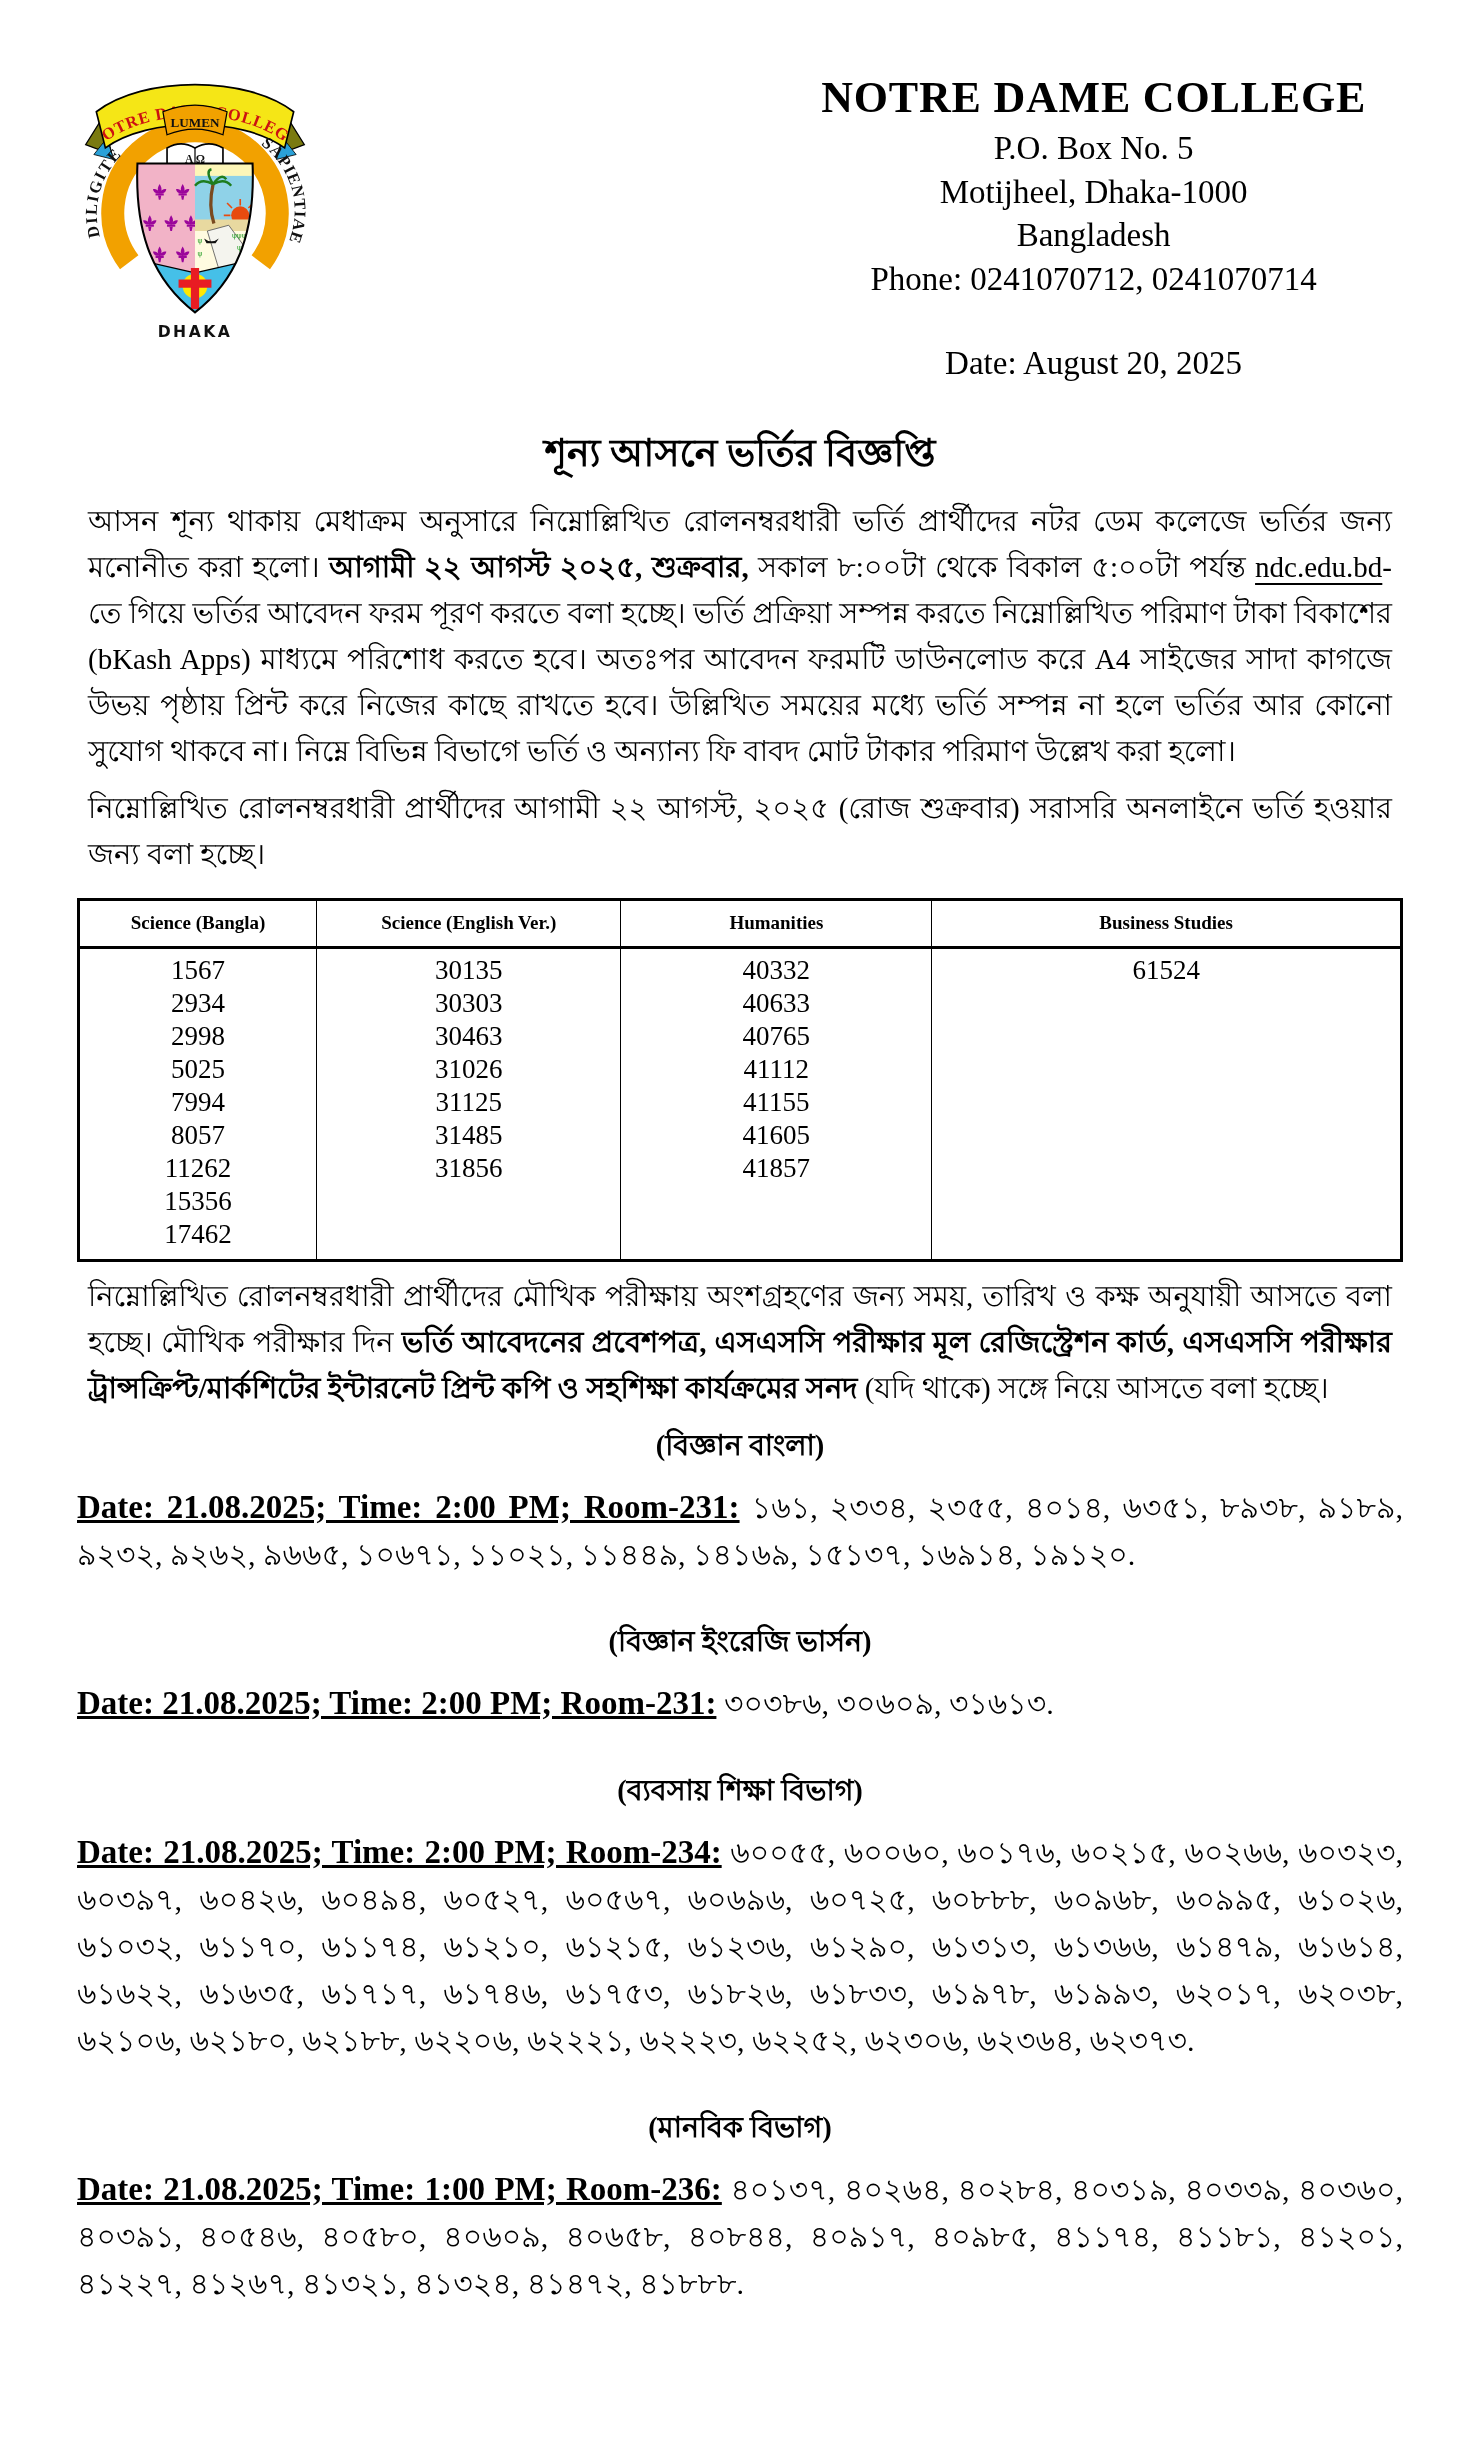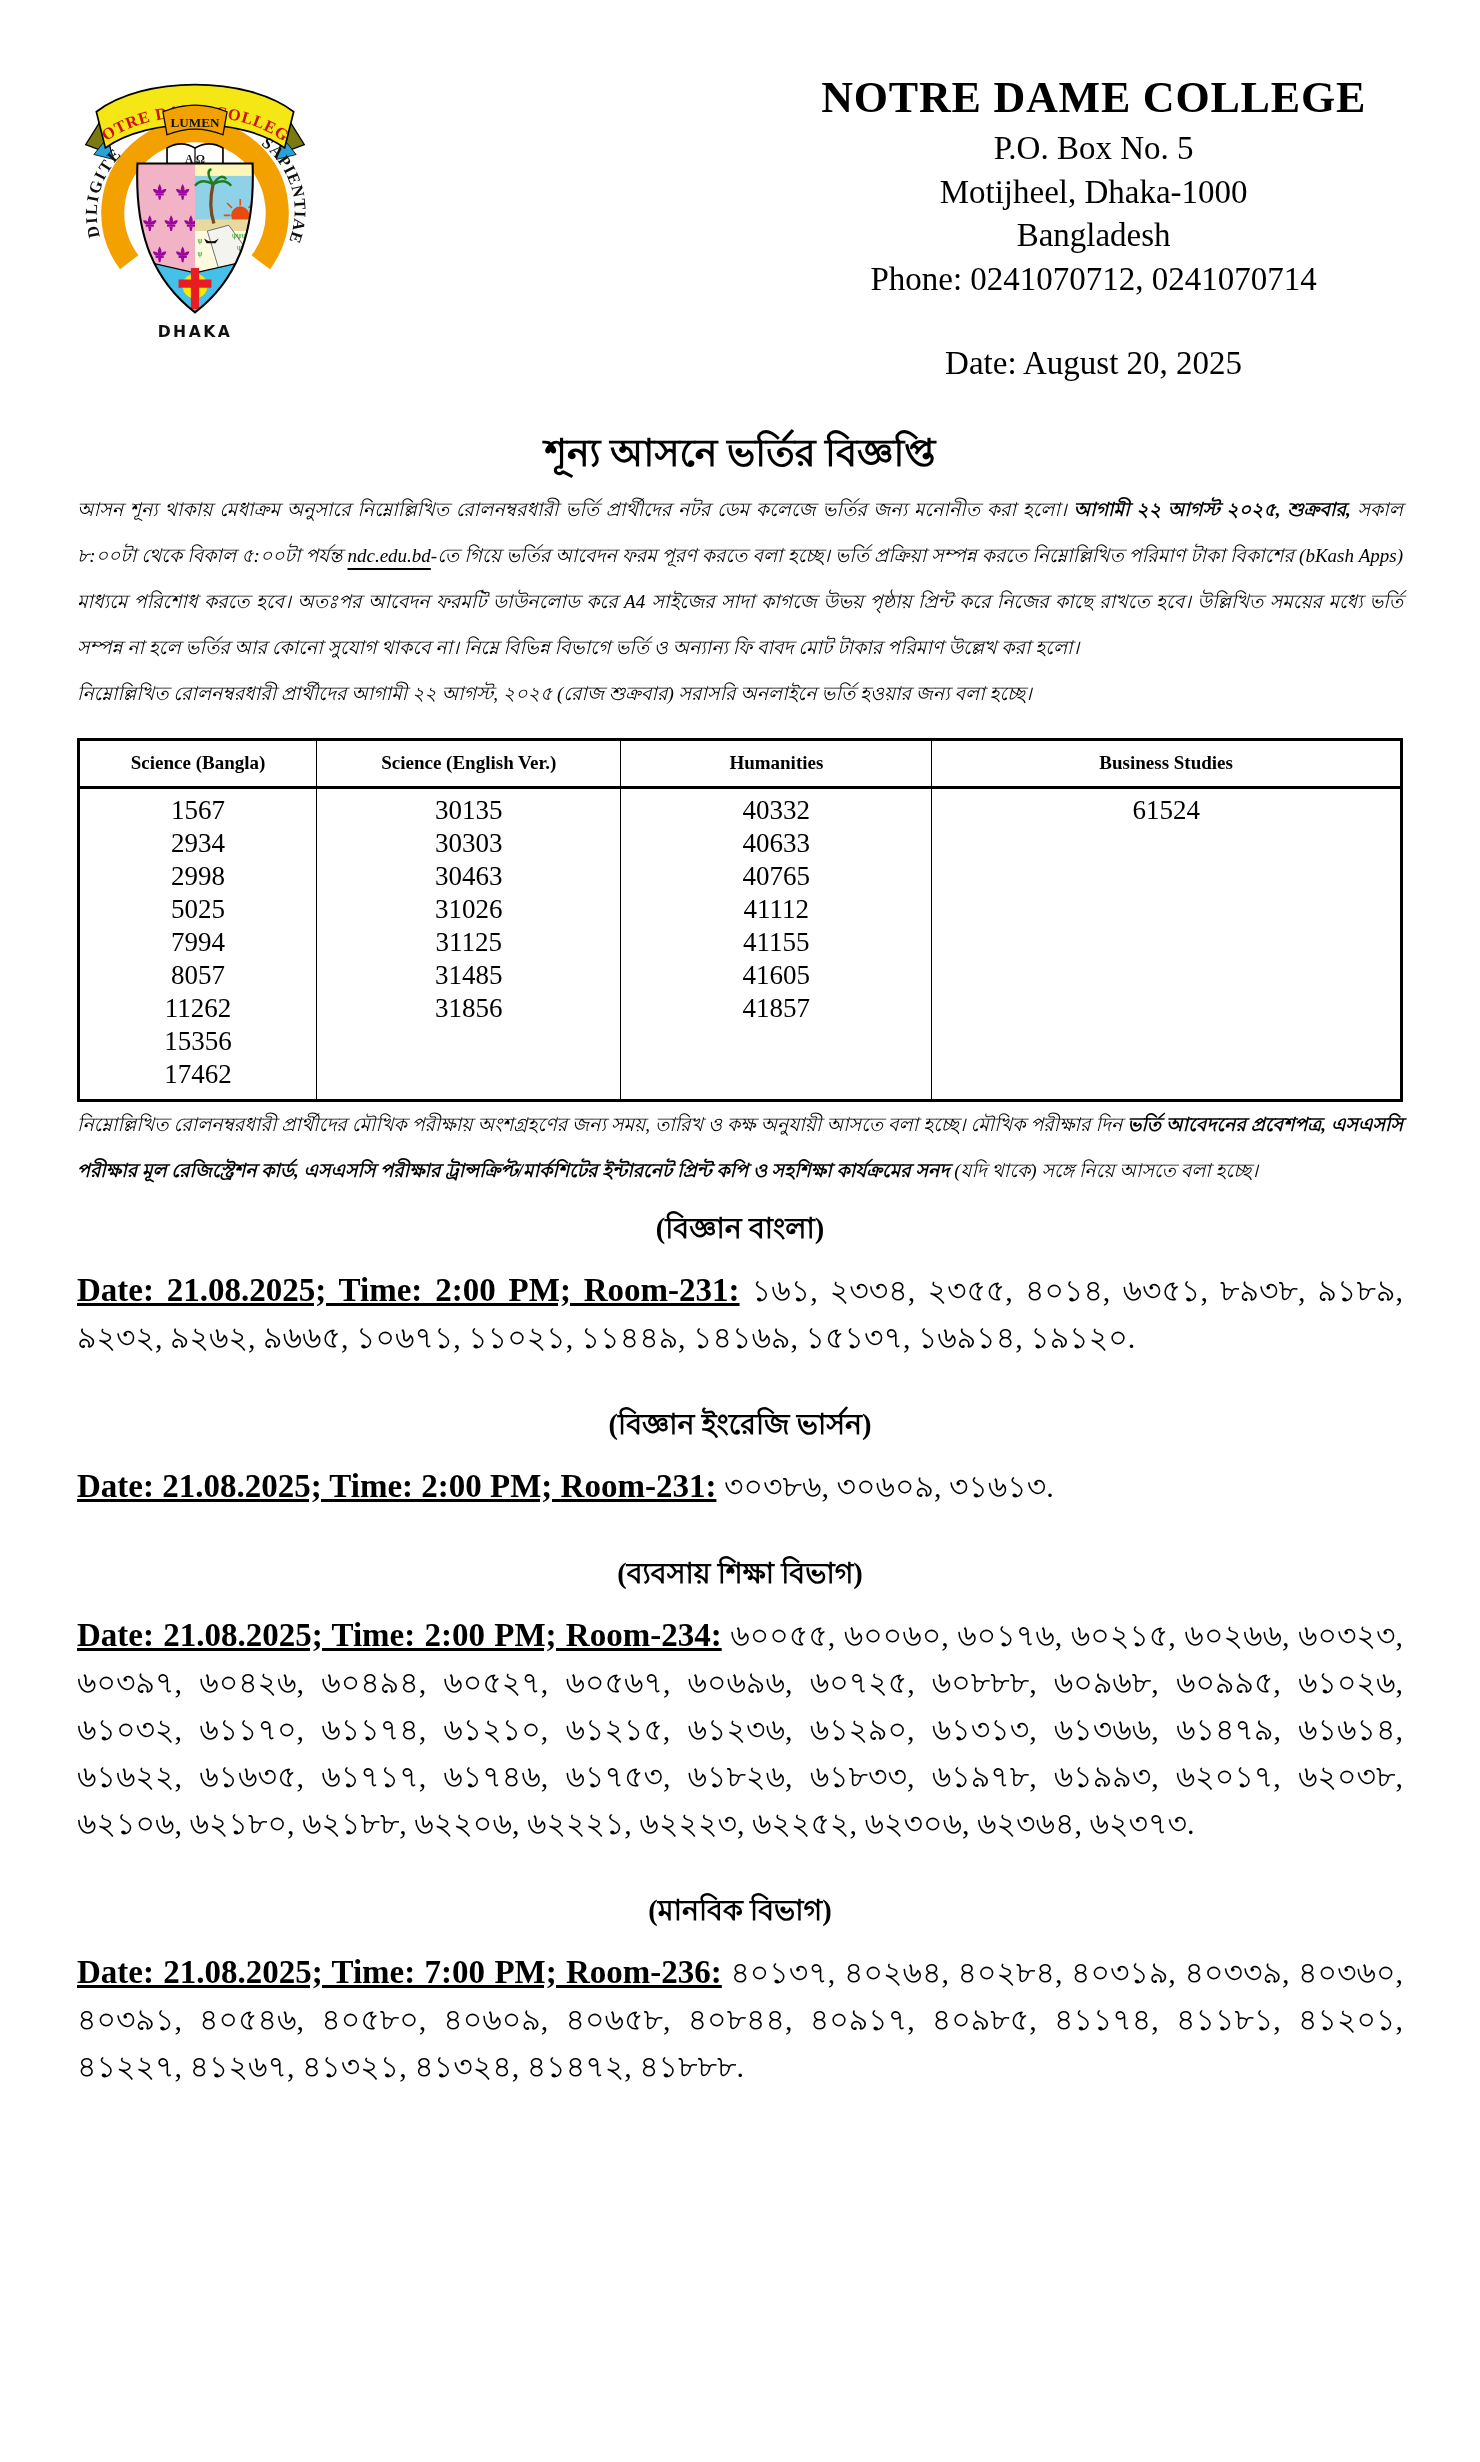--- a/index.html
+++ b/index.html
@@ -8,21 +8,21 @@
   .page{box-sizing:border-box;width:1480px;height:2462px;padding:69px 77px 0 77px;}
   
   .header-row{display:flex;align-items:flex-start;}
   .logo{width:236px;flex:0 0 236px;}
   .header-text{width:570px;margin-left:auto;margin-right:24.4px;text-align:center;line-height:1.32;}
   .college-name{font-size:44px;font-weight:bold;letter-spacing:0.8px;}
   .addr{font-size:33px;}
   .date-line{font-size:33px;margin-top:41px;}
   
   .notice-title{text-align:center;font-size:38px;font-weight:bold;margin-top:37px;}
-  p.body-text{font-size:19px;line-height:46px;text-align:justify;margin:0;font-style:italic;}
+  p.body-text{font-size:29px;line-height:46px;text-align:justify;margin:11px;}
   .p1{margin-top:31px;}
   .p2{margin-top:36px;}
   .p3{margin-top:37px;}
   .bold{font-weight:bold;}
   .site-link{text-decoration:underline;text-underline-offset:5.7px;text-decoration-thickness:2.4px;}
   
   table.rolls{width:100%;border-collapse:collapse;margin-top:21px;border:3.3px solid #000;table-layout:fixed;}
   table.rolls th{border-bottom:3.3px solid #000;border-right:1.6px solid #000;
       font-size:19px;font-weight:bold;padding:11.4px 3.3px;text-align:center;}
   table.rolls th:last-child,table.rolls td:last-child{border-right:none;}
@@ -245,17 +245,17 @@
     <p class="rolls-line"><span class="datelabel">Date: 21.08.2025; Time: 2:00 PM; Room-231:</span><span> ৩০৩৮৬, ৩০৬০৯, ৩১৬১৩.</span></p>
   </div>
 
   <div class="section">
     <div class="sec-head">(ব্যবসায় শিক্ষা বিভাগ)</div>
     <p class="rolls-line"><span class="datelabel">Date: 21.08.2025; Time: 2:00 PM; Room-234:</span><span> ৬০০৫৫, ৬০০৬০, ৬০১৭৬, ৬০২১৫, ৬০২৬৬, ৬০৩২৩, ৬০৩৯৭, ৬০৪২৬, ৬০৪৯৪, ৬০৫২৭, ৬০৫৬৭, ৬০৬৯৬, ৬০৭২৫, ৬০৮৮৮, ৬০৯৬৮, ৬০৯৯৫, ৬১০২৬, ৬১০৩২, ৬১১৭০, ৬১১৭৪, ৬১২১০, ৬১২১৫, ৬১২৩৬, ৬১২৯০, ৬১৩১৩, ৬১৩৬৬, ৬১৪৭৯, ৬১৬১৪, ৬১৬২২, ৬১৬৩৫, ৬১৭১৭, ৬১৭৪৬, ৬১৭৫৩, ৬১৮২৬, ৬১৮৩৩, ৬১৯৭৮, ৬১৯৯৩, ৬২০১৭, ৬২০৩৮, ৬২১০৬, ৬২১৮০, ৬২১৮৮, ৬২২০৬, ৬২২২১, ৬২২২৩, ৬২২৫২, ৬২৩০৬, ৬২৩৬৪, ৬২৩৭৩.</span></p>
   </div>
 
   <div class="section">
     <div class="sec-head">(মানবিক বিভাগ)</div>
-    <p class="rolls-line"><span class="datelabel">Date: 21.08.2025; Time: 7:00 PM; Room-236:</span><span> ৪০১৩৭, ৪০২৬৪, ৪০২৮৪, ৪০৩১৯, ৪০৩৩৯, ৪০৩৬০, ৪০৩৯১, ৪০৫৪৬, ৪০৫৮০, ৪০৬০৯, ৪০৬৫৮, ৪০৮৪৪, ৪০৯১৭, ৪০৯৮৫, ৪১১৭৪, ৪১১৮১, ৪১২০১, ৪১২২৭, ৪১২৬৭, ৪১৩২১, ৪১৩২৪, ৪১৪৭২, ৪১৮৮৮.</span></p>
+    <p class="rolls-line"><span class="datelabel">Date: 21.08.2025; Time: 1:00 PM; Room-236:</span><span> ৪০১৩৭, ৪০২৬৪, ৪০২৮৪, ৪০৩১৯, ৪০৩৩৯, ৪০৩৬০, ৪০৩৯১, ৪০৫৪৬, ৪০৫৮০, ৪০৬০৯, ৪০৬৫৮, ৪০৮৪৪, ৪০৯১৭, ৪০৯৮৫, ৪১১৭৪, ৪১১৮১, ৪১২০১, ৪১২২৭, ৪১২৬৭, ৪১৩২১, ৪১৩২৪, ৪১৪৭২, ৪১৮৮৮.</span></p>
   </div>
 
 </div>
 
 
 </body></html>

